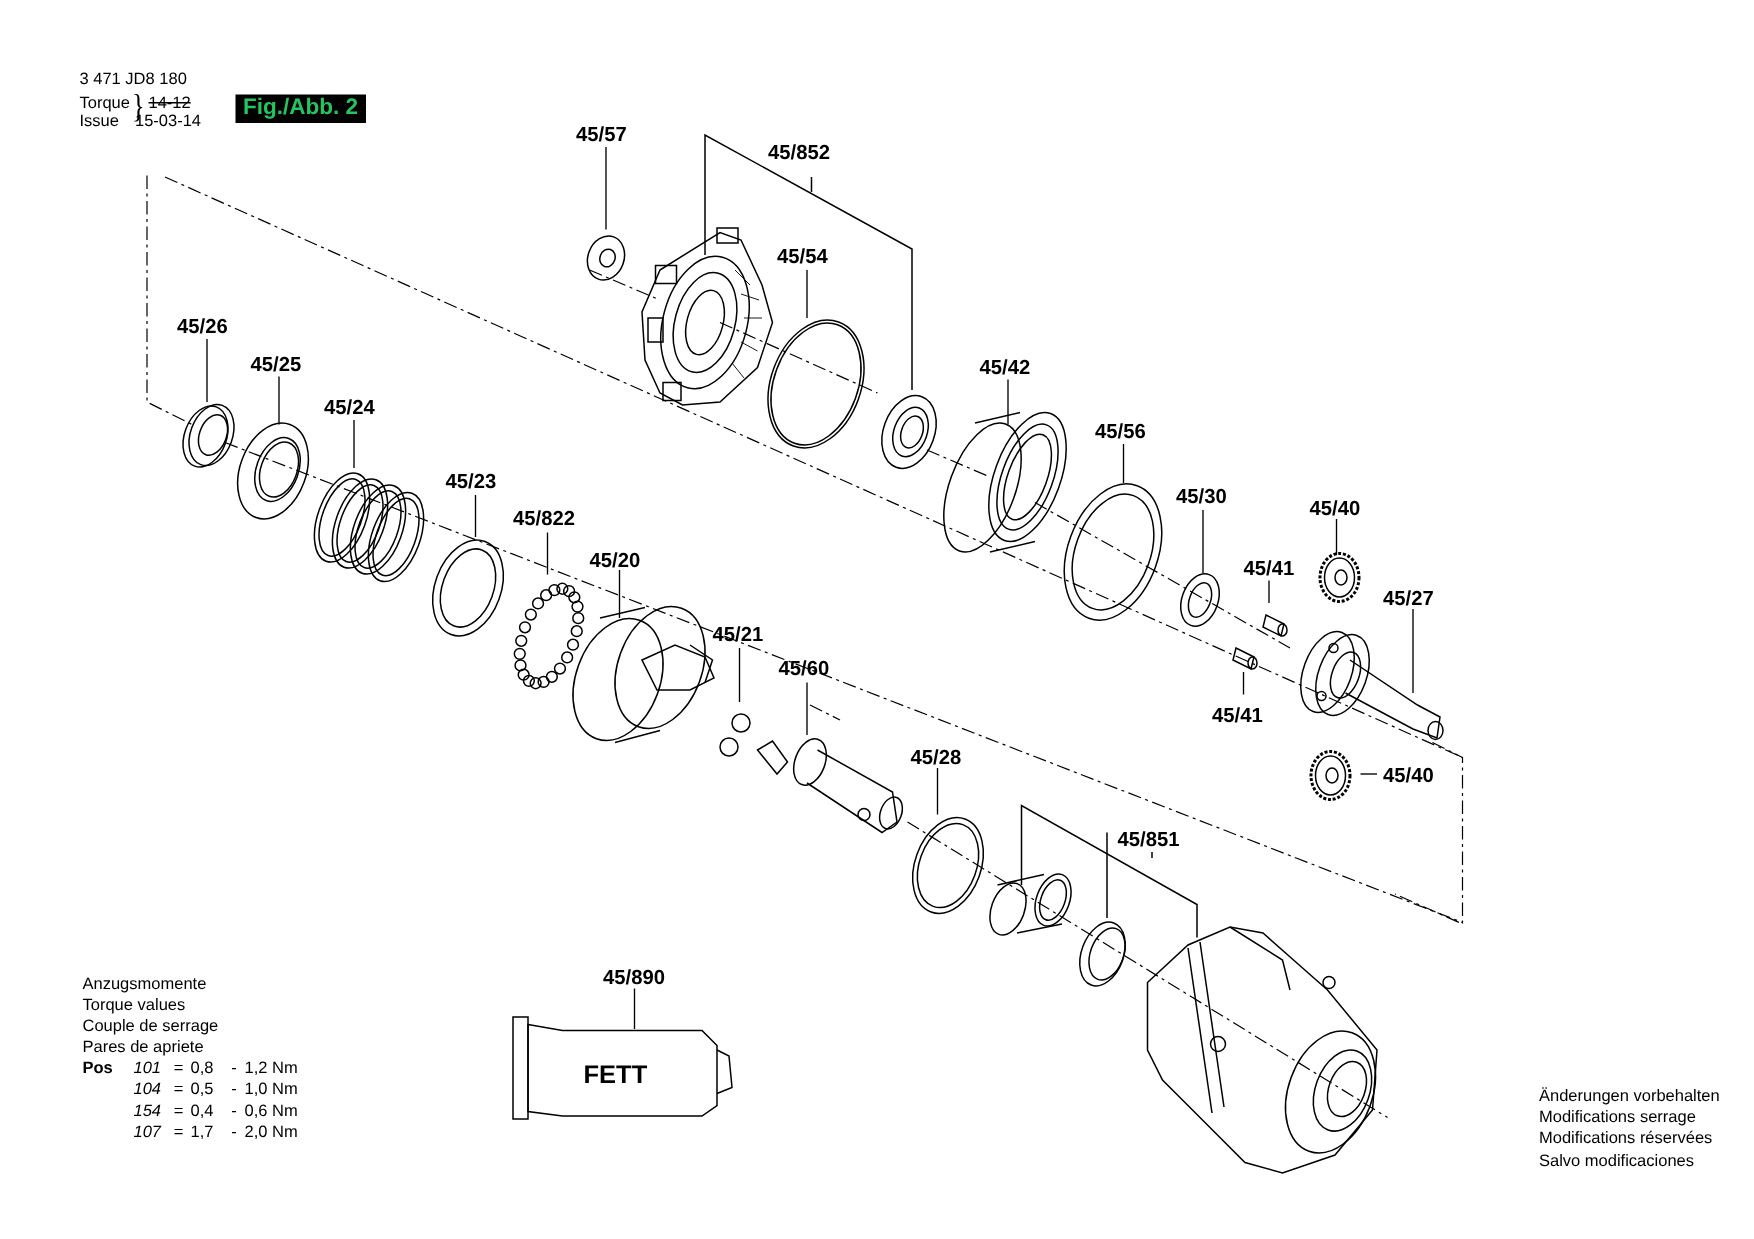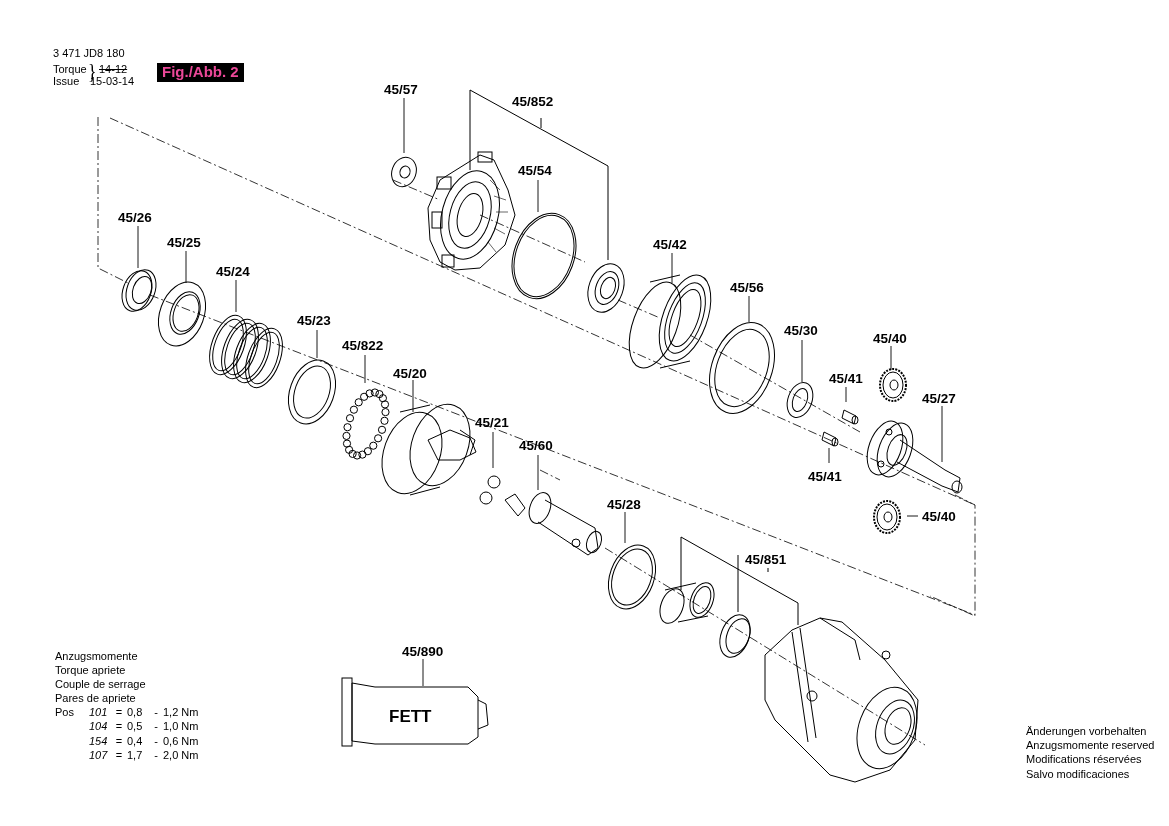--- a/index.html
+++ b/index.html
@@ -1,28 +1,28 @@
 <!DOCTYPE html>
 <html><head>
 <meta charset="utf-8">
 <style>
   html, body { margin: 0; padding: 0; background: #ffffff; }
   body { width: 1169px; height: 826px; position: relative; overflow: hidden;
          font-family: "Liberation Sans", sans-serif; color: #000; }
   .hdr { position: absolute; font-size: 11px; line-height: 11px; }
-  .fig-badge { position: absolute; left: 157px; top: 63px; background: #000; color: #ec4899;
+  .fig-badge { position: absolute; left: 157px; top: 63px; background: #000; color: #22c55e;
                font-weight: bold; font-size: 15px; padding: 1px 5px 2px 5px; line-height: 16px; }
   .strike { text-decoration: line-through; }
   .brace { position: absolute; left: 87px; top: 60px; font-size: 22px; line-height: 22px;
            font-family: "Liberation Serif", serif; transform: scaleX(0.8); }
   svg#diagram { position: absolute; left: 0; top: 0; }
   .lbl { font-family: "Liberation Sans", sans-serif; font-weight: bold; font-size: 13.5px; fill: #000; }
   .torque { position: absolute; left: 55px; top: 649px; font-size: 11px; line-height: 14.1px; }
   .torque .row { white-space: pre; }
-  .torque .c1 { display: inline-block; width: 34px; }
+  .torque .c1 { display: inline-block; width: 34px; font-weight: bold; }
   .torque .c2 { display: inline-block; width: 22px; font-style: italic; }
   .torque .c3 { display: inline-block; width: 16px; text-align: center; }
   .torque .c4 { display: inline-block; width: 22px; }
   .torque .c5 { display: inline-block; width: 14px; text-align: center; }
   .mods { position: absolute; left: 1026px; top: 724px; font-size: 11px; line-height: 14.2px; }
   .fett { font-family: "Liberation Sans", sans-serif; font-weight: bold; font-size: 17px; fill: #000; }
 </style>
 </head>
 <body>
 
@@ -294,27 +294,27 @@
   <text class="lbl" x="808" y="481">45/41</text>
   <text class="lbl" x="922" y="521">45/40</text>
   <text class="lbl" x="607" y="509">45/28</text>
   <text class="lbl" x="745" y="564">45/851</text>
   <text class="lbl" x="402" y="656">45/890</text>
   <text class="fett" x="389" y="722">FETT</text>
 </svg>
 
 <div class="torque">
   <div class="row">Anzugsmomente</div>
-  <div class="row">Torque apriete</div>
+  <div class="row">Torque values</div>
   <div class="row">Couple de serrage</div>
   <div class="row">Pares de apriete</div>
   <div class="row"><span class="c1">Pos</span><span class="c2">101</span><span class="c3">=</span><span class="c4">0,8</span><span class="c5">-</span><span>1,2 Nm</span></div>
   <div class="row"><span class="c1"></span><span class="c2">104</span><span class="c3">=</span><span class="c4">0,5</span><span class="c5">-</span><span>1,0 Nm</span></div>
   <div class="row"><span class="c1"></span><span class="c2">154</span><span class="c3">=</span><span class="c4">0,4</span><span class="c5">-</span><span>0,6 Nm</span></div>
   <div class="row"><span class="c1"></span><span class="c2">107</span><span class="c3">=</span><span class="c4">1,7</span><span class="c5">-</span><span>2,0 Nm</span></div>
 </div>
 
 <div class="mods">
   <div>Änderungen vorbehalten</div>
-  <div>Anzugsmomente reserved</div>
+  <div>Modifications serrage</div>
   <div>Modifications réservées</div>
   <div>Salvo modificaciones</div>
 </div>
 
 </body></html>

